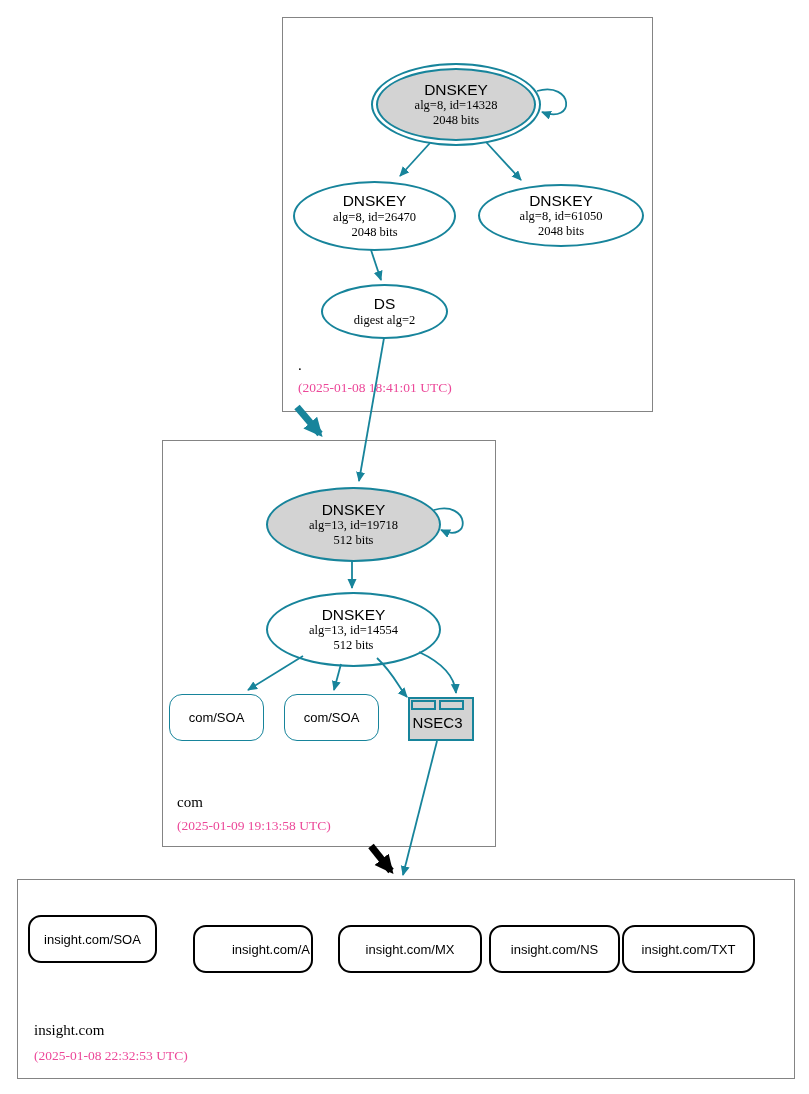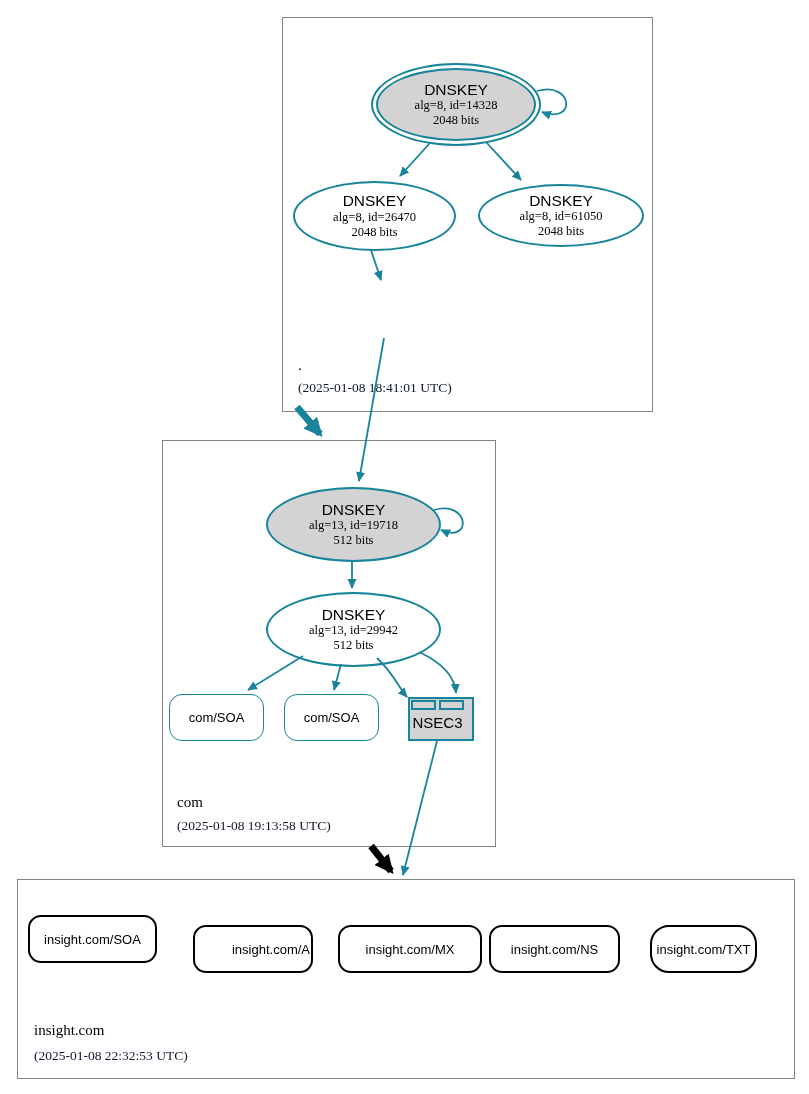--- a/index.html
+++ b/index.html
@@ -69,21 +69,21 @@
   .nsec3-cell{flex:1;border:2px solid var(--edge);background:var(--nodefill);box-sizing:border-box;}
   .nsec3-label{
     text-align:center;font-size:15px;color:#000;line-height:26px;height:26px;
   }
 
   .zone-label{
     position:absolute;font-family:"Liberation Serif",serif;font-size:15px;color:#000;
     z-index:4;
   }
   .zone-ts{
-    position:absolute;font-family:"Liberation Serif",serif;font-size:13.5px;color:#0f172a;
+    position:absolute;font-family:"Liberation Serif",serif;font-size:13.5px;color:#ec4899;
     z-index:4;
   }
 </style>
 </head>
 <body>
 
 <div id="canvas">
 
   <div class="zone-box" style="left:282px;top:17px;width:369px;height:393px;">
     <div class="zone-label" style="left:15px;top:339px;">.</div>
@@ -102,35 +102,39 @@
       <div class="e-detail">alg=8, id=26470</div>
       <div class="e-detail">2048 bits</div>
     </div>
 
     <div class="ellipse-node" style="left:195px;top:166px;width:166px;height:63px;">
       <div class="e-title">DNSKEY</div>
       <div class="e-detail">alg=8, id=61050</div>
       <div class="e-detail">2048 bits</div>
     </div>
 
+    <div class="ellipse-node" style="left:38px;top:266px;width:127px;height:55px;">
+      <div class="e-title">DS</div>
+      <div class="e-detail">digest alg=2</div>
+    </div>
   </div>
 
   <div class="zone-box" style="left:162px;top:440px;width:332px;height:405px;">
     <div class="zone-label" style="left:14px;top:353px;">com</div>
-    <div class="zone-ts" style="left:14px;top:377px;">(2025-01-08 19:13:58 UTC)</div>
+    <div class="zone-ts" style="left:14px;top:377px;">(2025-01-09 19:13:58 UTC)</div>
 
     <div class="ellipse-node gray" style="left:103px;top:46px;width:175px;height:75px;">
       <div class="e-title">DNSKEY</div>
       <div class="e-detail">alg=13, id=19718</div>
       <div class="e-detail">512 bits</div>
     </div>
 
     <div class="ellipse-node" style="left:103px;top:151px;width:175px;height:75px;">
       <div class="e-title">DNSKEY</div>
-      <div class="e-detail">alg=13, id=29942</div>
+      <div class="e-detail">alg=13, id=14554</div>
       <div class="e-detail">512 bits</div>
     </div>
 
     <div class="rrset-node" style="left:6px;top:253px;width:95px;height:47px;">
       <span>com/SOA</span>
     </div>
     <div class="rrset-node" style="left:121px;top:253px;width:95px;height:47px;">
       <span>com/SOA</span>
     </div>
 
@@ -152,21 +156,21 @@
     </div>
     <div class="rrset-node black" style="left:175px;top:45px;width:120px;height:48px;padding-left:36px;">
       <span>insight.com/A</span>
     </div>
     <div class="rrset-node black" style="left:320px;top:45px;width:144px;height:48px;">
       <span>insight.com/MX</span>
     </div>
     <div class="rrset-node black" style="left:471px;top:45px;width:131px;height:48px;">
       <span>insight.com/NS</span>
     </div>
-    <div class="rrset-node black" style="left:632px;top:45px;width:107px;height:48px;border-radius:19px;">
+    <div class="rrset-node black" style="left:604px;top:45px;width:133px;height:48px;">
       <span>insight.com/TXT</span>
     </div>
   </div>
 
   <svg id="edges">
     <defs>
       <marker id="ah" markerUnits="userSpaceOnUse" markerWidth="12" markerHeight="10" refX="9" refY="4.5" orient="auto">
         <path class="ah-fill" d="M0,0 L10,4.5 L0,9 z"></path>
       </marker>
       <marker id="ahB" markerUnits="userSpaceOnUse" markerWidth="24" markerHeight="20" refX="15" refY="9" orient="auto">

